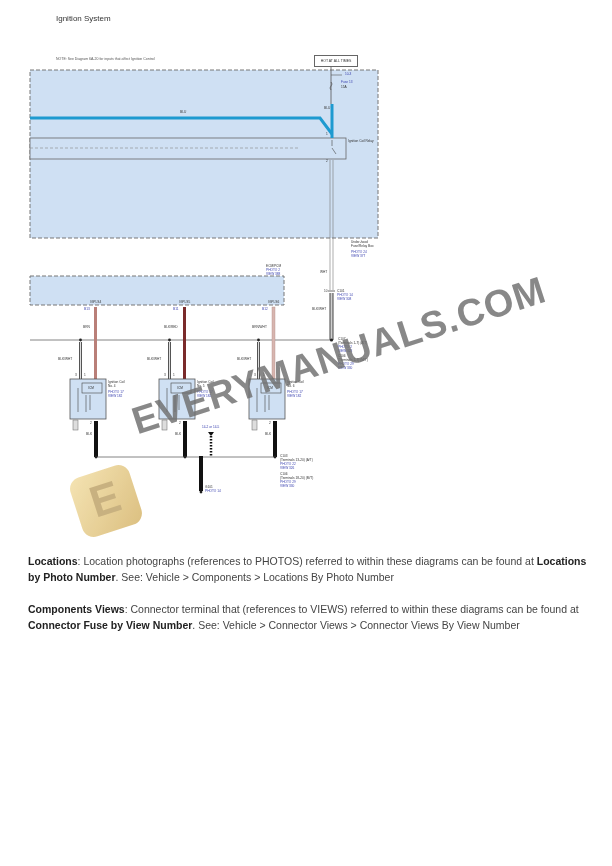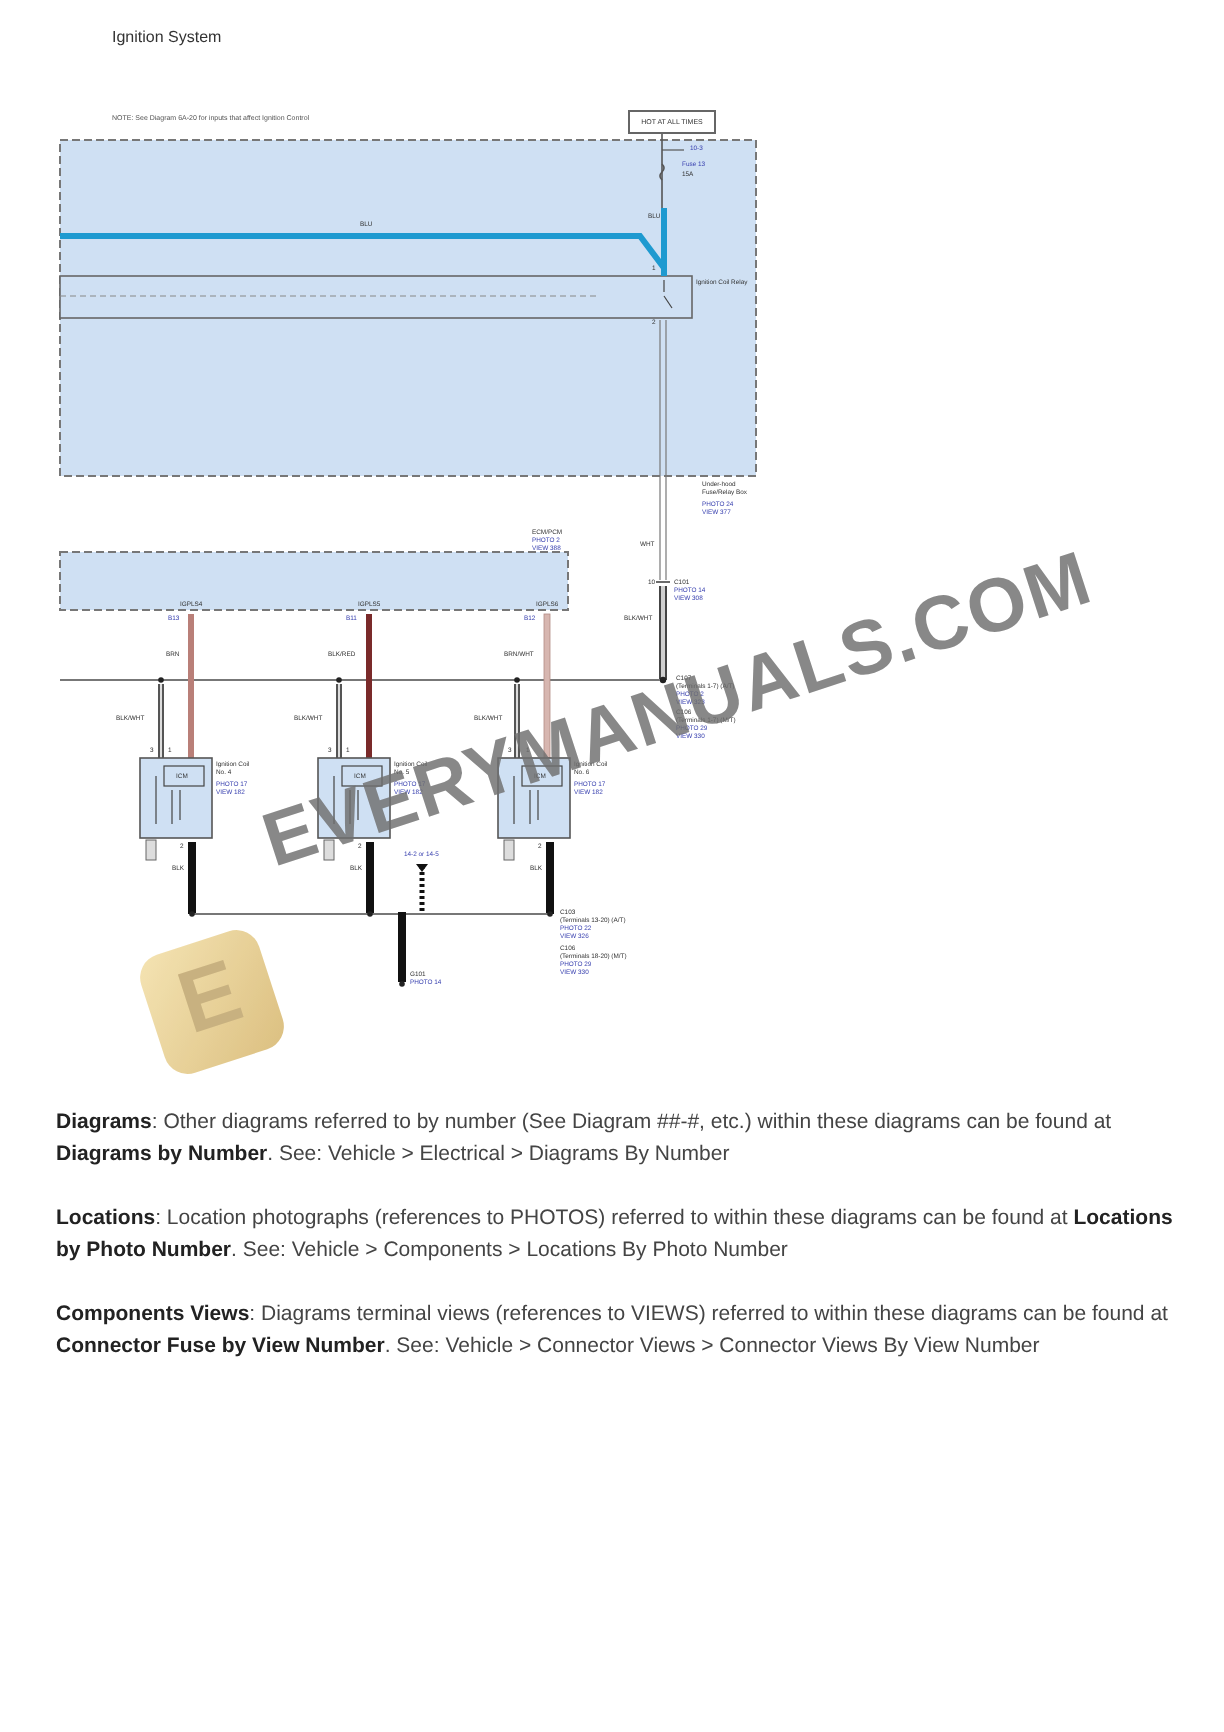--- a/index.html
+++ b/index.html
@@ -188,16 +188,15 @@
   <div class="lbl blue" style="left:280px;top:480px;">PHOTO 29</div>
   <div class="lbl blue" style="left:280px;top:484px;">VIEW 330</div>
 </div>
 
 <div class="watermark">
   <span class="watermark-letter">E</span>
 </div>
 <div class="watermark-text">EVERYMANUALS.COM</div>
 
 <div class="footer-notes">
-  <p><b>Diagrams</b><span>: Other diagrams referred to by number (See Diagram ##-#, etc.) within these diagrams can be found at </span><b>Diagrams by Number</b><span>. See: Vehicle &gt; Electrical &gt; Diagrams By Number</span></p>
   <p><b>Locations</b><span>: Location photographs (references to PHOTOS) referred to within these diagrams can be found at </span><b>Locations by Photo Number</b><span>. See: Vehicle &gt; Components &gt; Locations By Photo Number</span></p>
-  <p><b>Components Views</b><span>: Diagrams terminal views (references to VIEWS) referred to within these diagrams can be found at </span><b>Connector Fuse by View Number</b><span>. See: Vehicle &gt; Connector Views &gt; Connector Views By View Number</span></p>
+  <p><b>Components Views</b><span>: Connector terminal that (references to VIEWS) referred to within these diagrams can be found at </span><b>Connector Fuse by View Number</b><span>. See: Vehicle &gt; Connector Views &gt; Connector Views By View Number</span></p>
 </div>
 
 </body></html>

